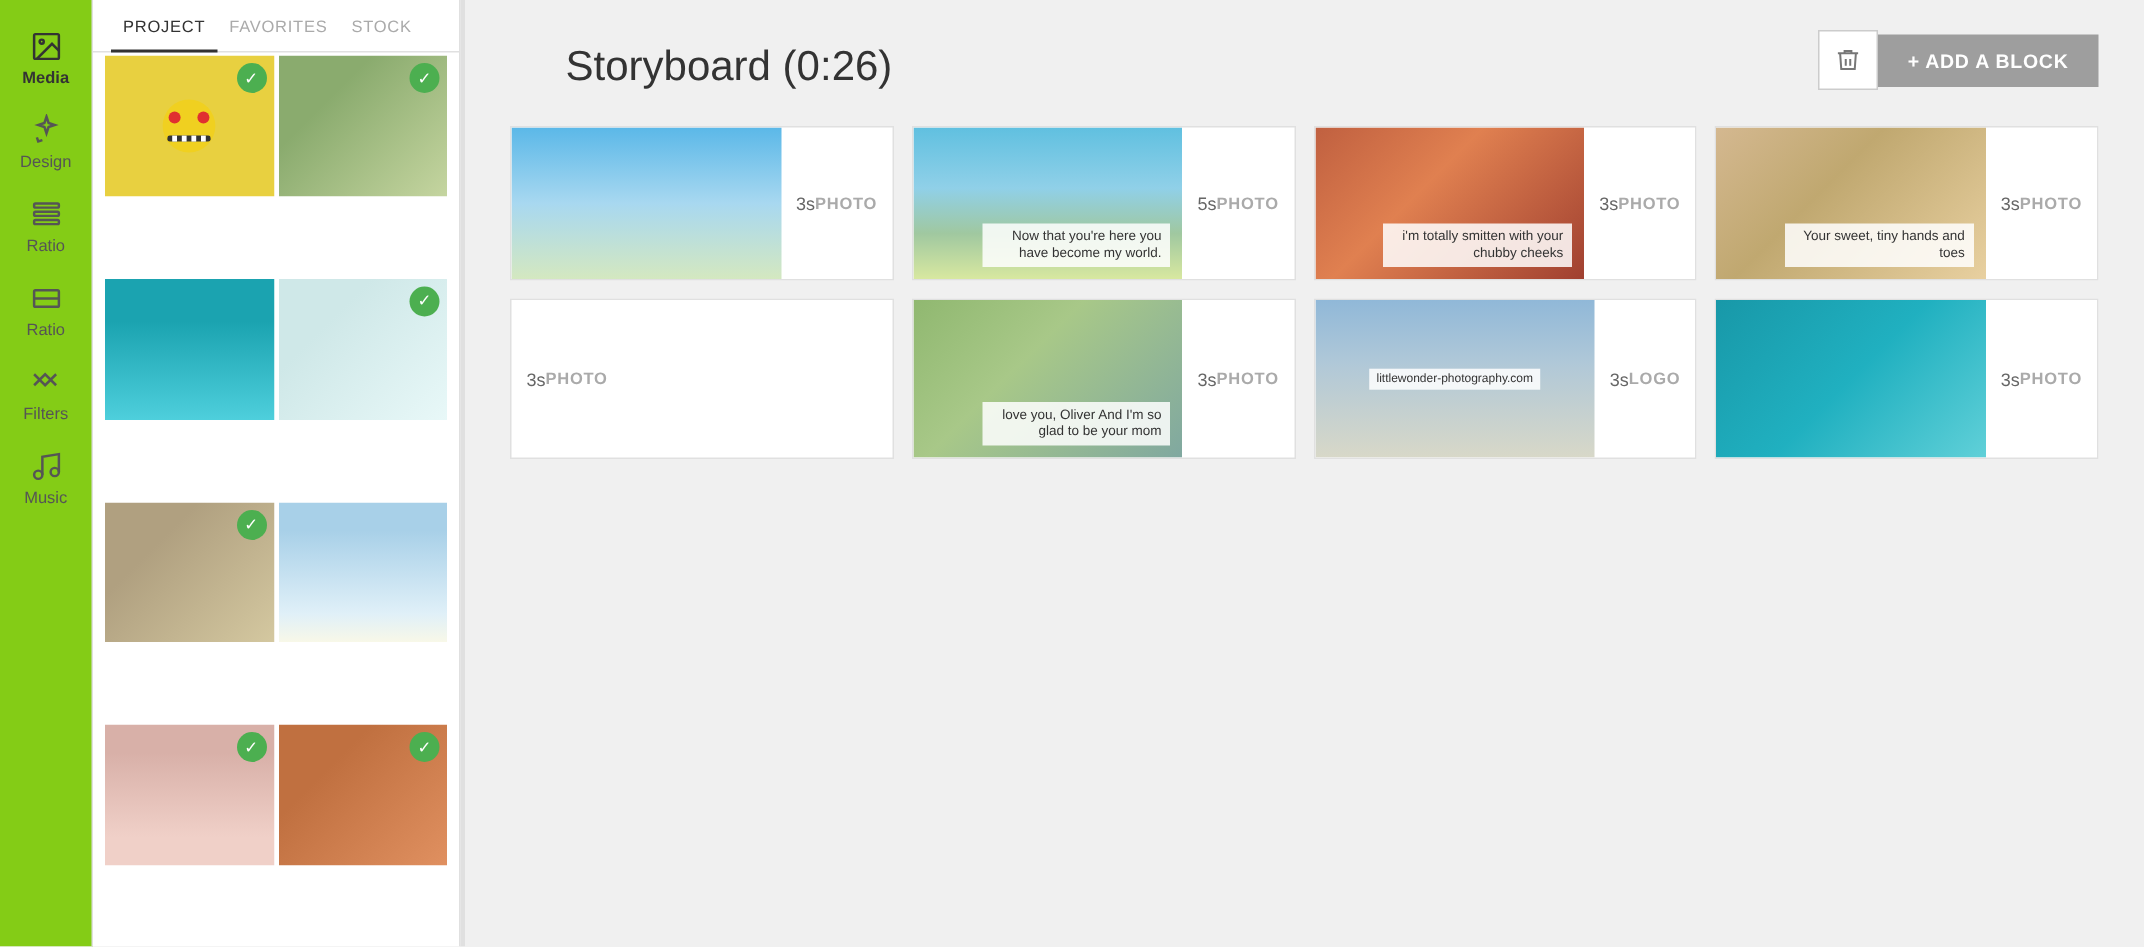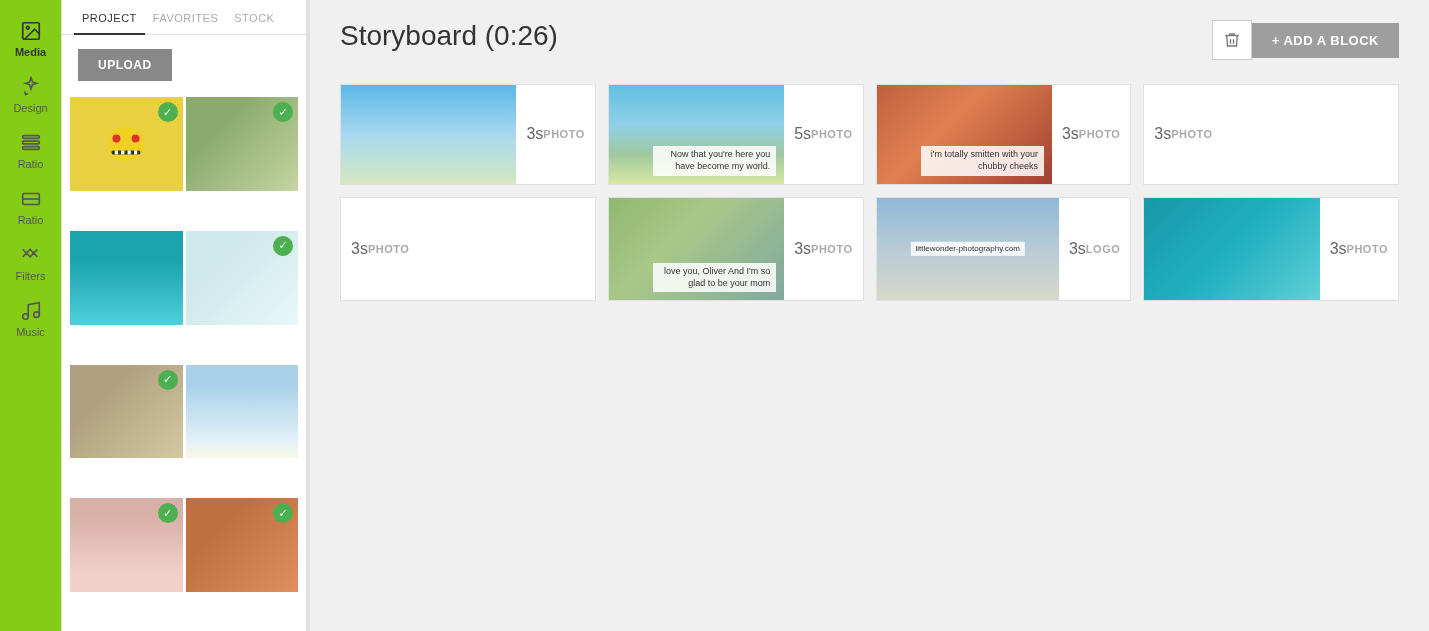--- a/index.html
+++ b/index.html
@@ -131,23 +131,24 @@
     .main-content {
       flex: 1;
       display: flex;
       flex-direction: column;
       padding: 20px 30px;
       overflow-y: auto;
       background: #f0f0f0;
     }
     .storyboard-header {
       display: flex;
-      align-items: flex-start;
+      align-items: flex-end;
       justify-content: space-between;
       margin-bottom: 24px;
+      margin-left: 37px;
     }
     .storyboard-title {
       font-size: 28px;
       font-weight: 300;
       color: #333;
     }
     .header-actions {
       display: flex;
       gap: 0;
       align-items: center;
@@ -215,21 +216,21 @@
     }
     .card-footer {
       display: flex;
       align-items: center;
       justify-content: space-between;
       padding: 6px 10px;
       font-size: 12px;
       color: #666;
     }
     .card-footer .duration {
-      font-size: 16px;
+      font-size: 12px;
       color: #666;
     }
     .card-footer .type-label {
       font-size: 11px;
       font-weight: bold;
       color: #aaa;
       letter-spacing: 0.5px;
       text-transform: uppercase;
     }
 
@@ -295,23 +296,20 @@
     </svg>
     <span>Music</span>
   </div>
 </div>
 
 <div class="left-panel">
   <div class="tabs-row">
     <div class="tab active">PROJECT</div>
     <div class="tab">FAVORITES</div>
     <div class="tab">STOCK</div>
-  </div>
-  <div class="upload-area">
-    <button class="upload-btn">UPLOAD</button>
   </div>
   <div class="media-grid">
 
     <div class="media-thumb">
       <div class="media-thumb-inner thumb-emoji" style="background: #e8d040; display:flex; align-items:center; justify-content:center;">
         <svg width="50" height="40" viewBox="0 0 60 50">
             <circle cx="30" cy="25" r="22" fill="#f0d020"></circle>
             <circle cx="18" cy="18" r="5" fill="#e03030"></circle>
             <circle cx="42" cy="18" r="5" fill="#e03030"></circle>
             <rect x="12" y="33" width="36" height="5" rx="2" fill="#333"></rect>
@@ -399,20 +397,24 @@
         <div class="card-overlay-text bottom-right">i'm totally smitten
 with your chubby cheeks</div>
       </div>
       <div class="card-footer">
         <span class="duration">3s</span>
         <span class="type-label">PHOTO</span>
       </div>
     </div>
 
     <div class="storyboard-card">
+      <div class="card-image card-desert">
+        <div class="card-overlay-text bottom-right">Your sweet, tiny
+hands and toes</div>
+      </div>
       <div class="card-footer">
         <span class="duration">3s</span>
         <span class="type-label">PHOTO</span>
       </div>
     </div>
   </div>
 
   <div class="storyboard-row">
 
     <div class="storyboard-card">

